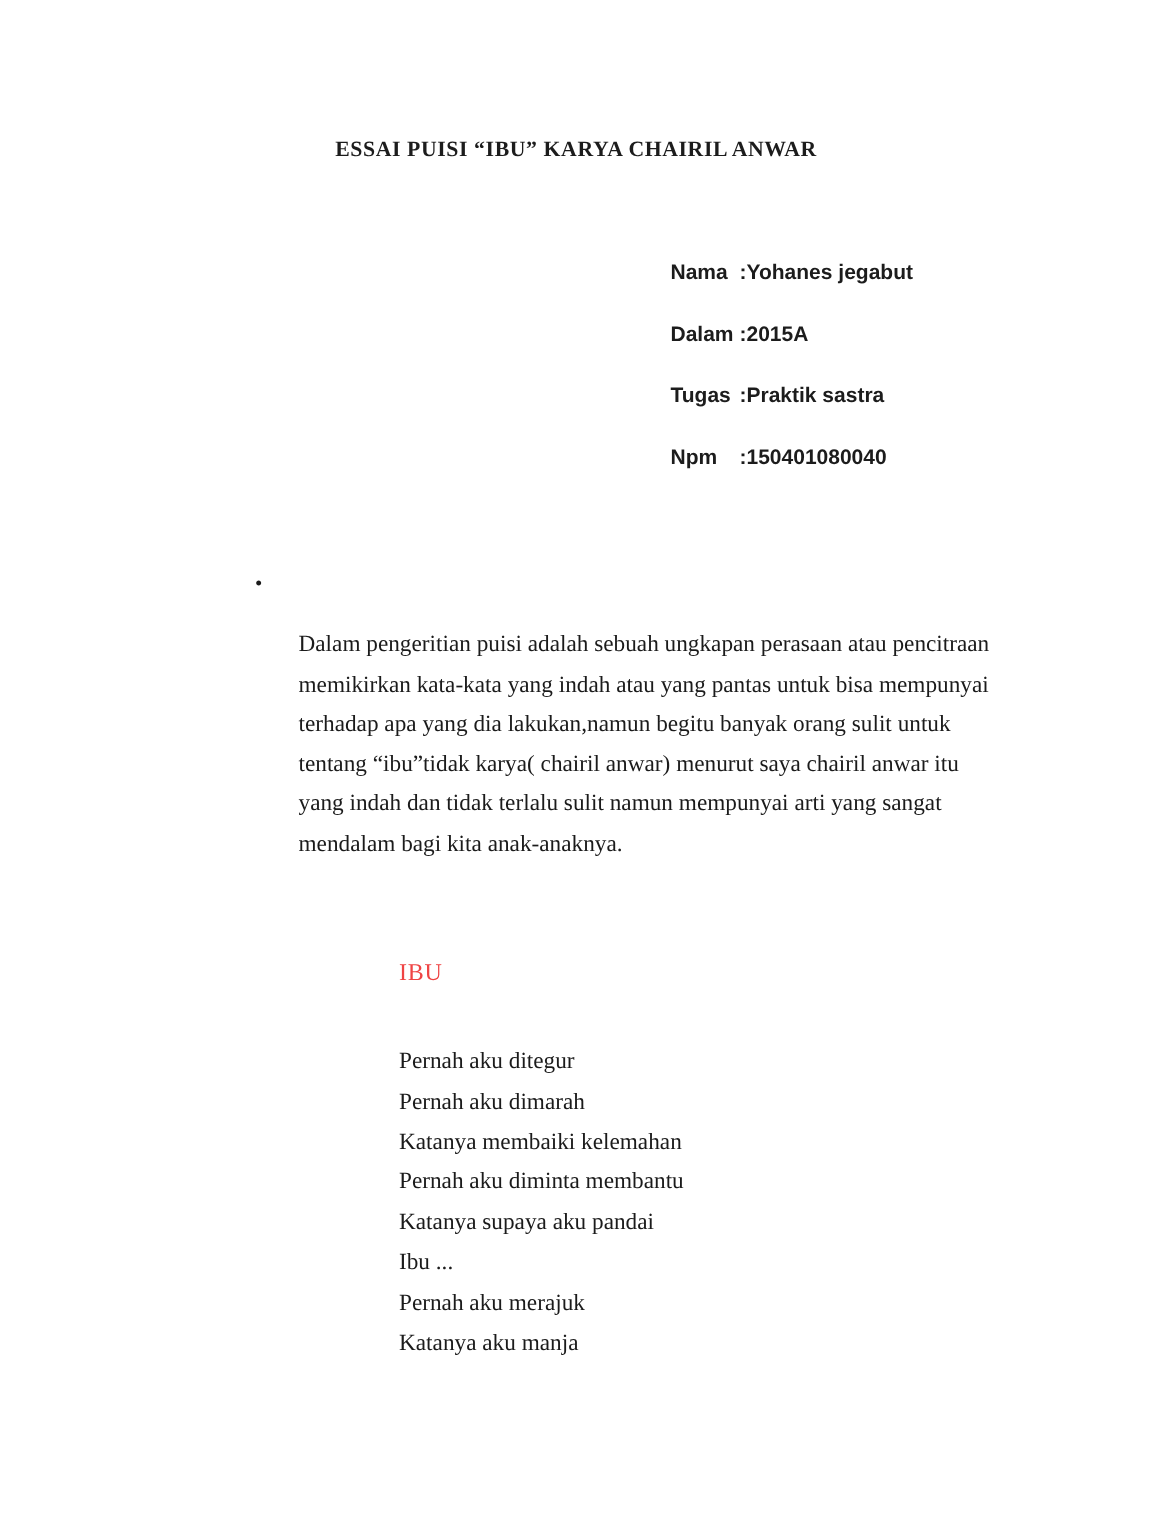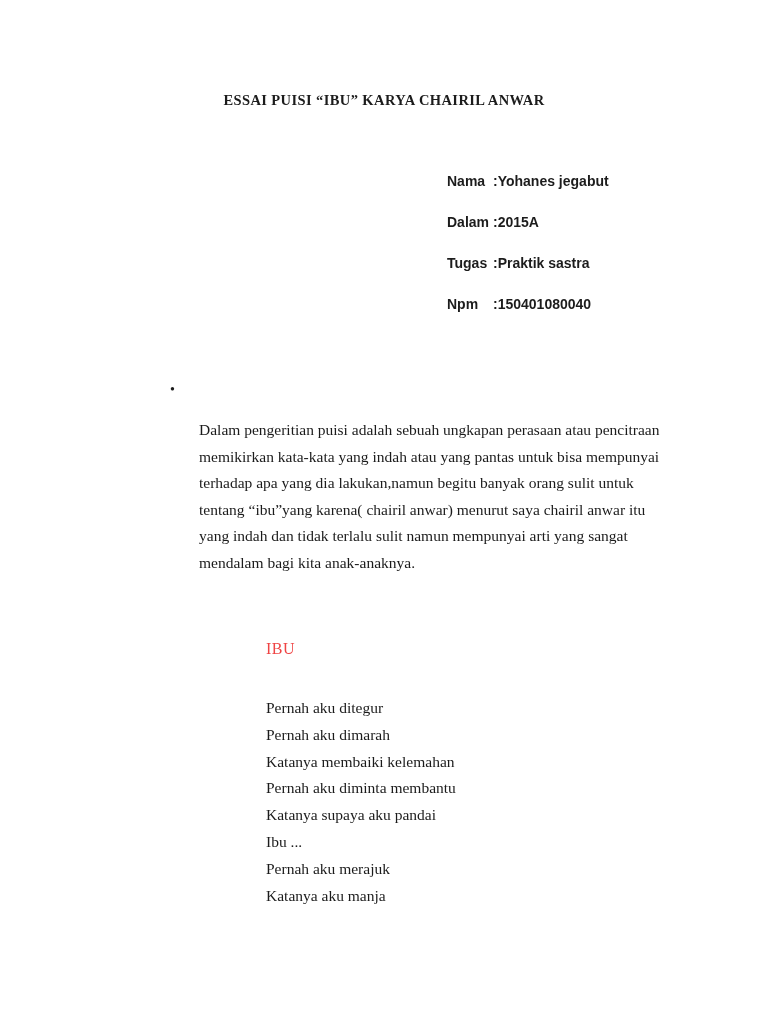--- a/index.html
+++ b/index.html
@@ -109,21 +109,21 @@
         <span class="info-value">:150401080040</span>
       </div>
     </div>
 
   <div class="essay-block">
     <div class="essay-bullet">•</div>
     <div class="essay-lines">
         <div class="essay-line">Dalam pengeritian puisi adalah sebuah ungkapan perasaan atau pencitraan</div>
         <div class="essay-line">memikirkan kata-kata yang indah atau yang pantas untuk bisa mempunyai</div>
         <div class="essay-line">terhadap apa yang dia lakukan,namun begitu banyak orang sulit untuk</div>
-        <div class="essay-line">tentang “ibu”yang karena( chairil anwar) menurut saya chairil anwar itu</div>
+        <div class="essay-line">tentang “ibu”tidak karya( chairil anwar) menurut saya chairil anwar itu</div>
         <div class="essay-line">yang indah dan tidak terlalu sulit namun mempunyai arti yang sangat</div>
         <div class="essay-line">mendalam bagi kita anak-anaknya.</div>
       </div>
   </div>
 
   <div class="poem-heading">IBU</div>
 
   <div class="poem-block">
       <div class="poem-line">Pernah aku ditegur</div>
       <div class="poem-line">Pernah aku dimarah</div>

